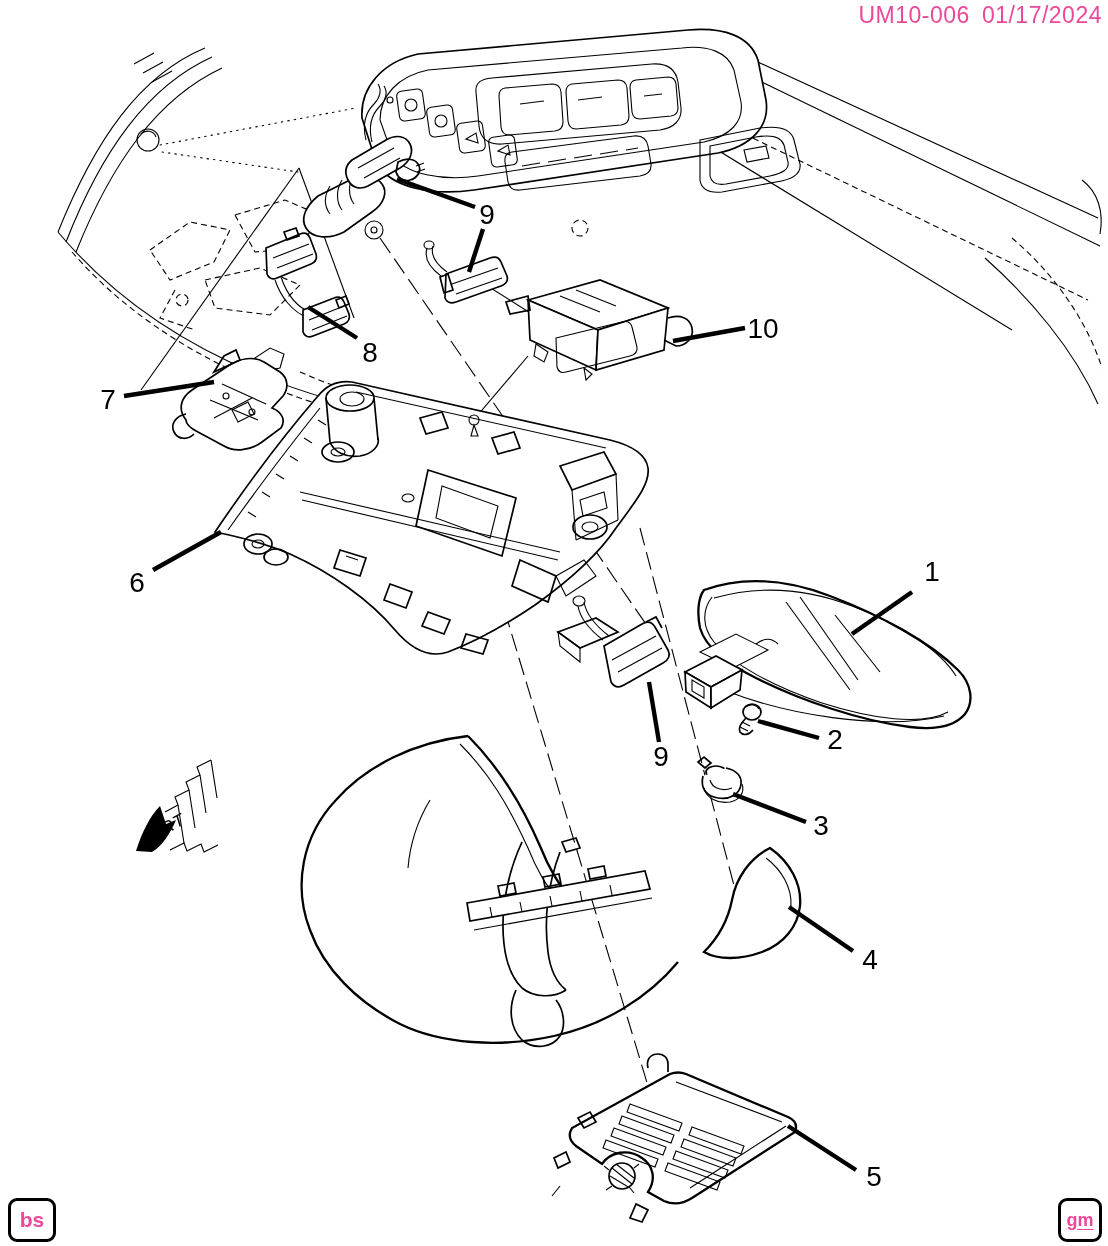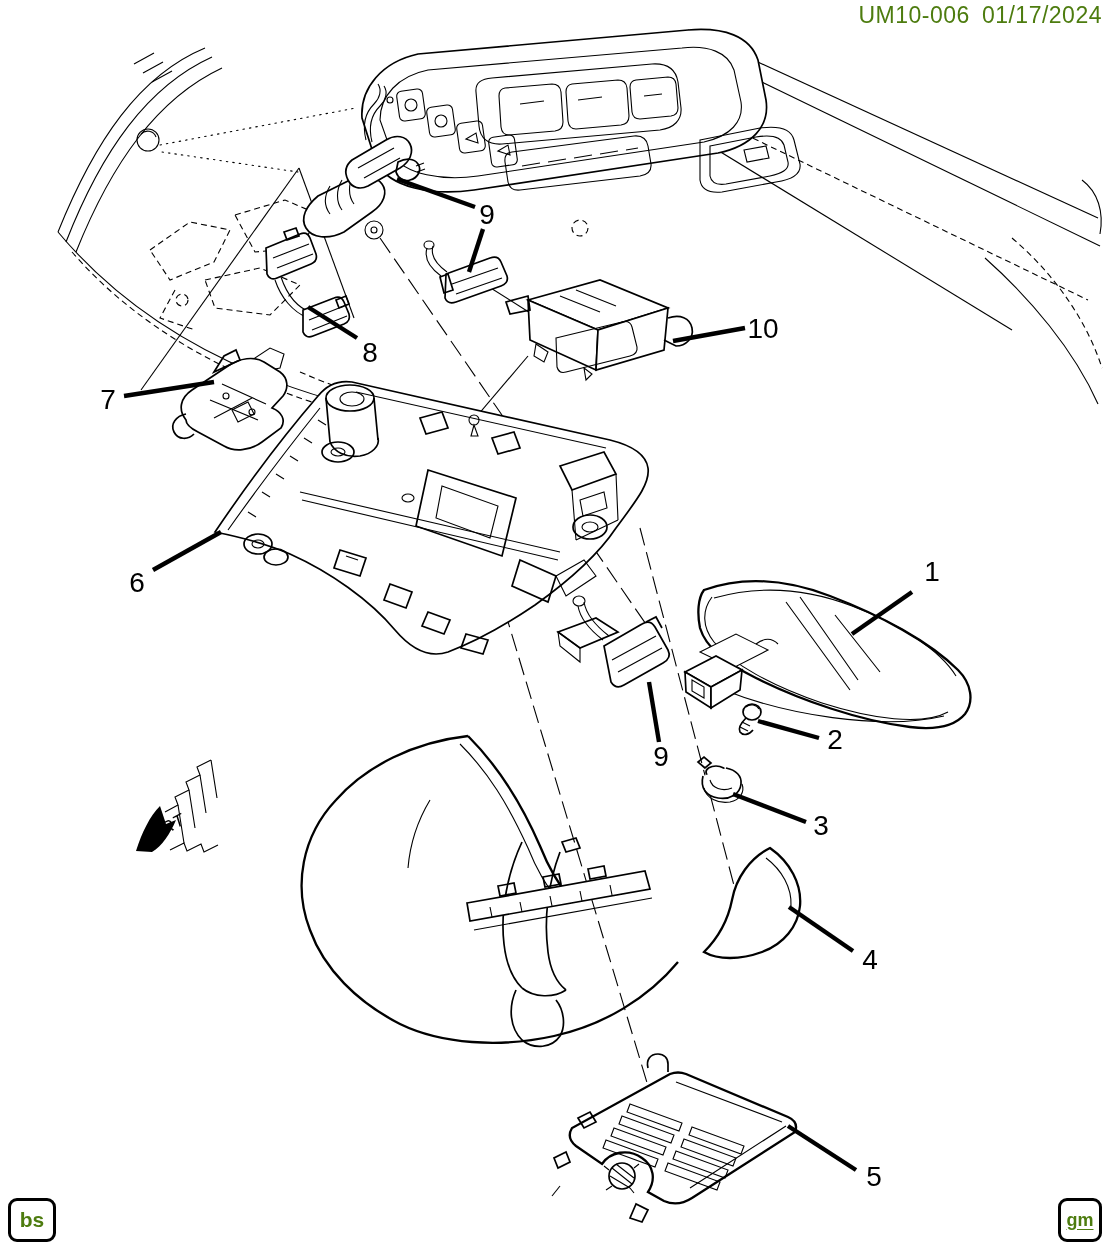--- a/index.html
+++ b/index.html
@@ -1,17 +1,17 @@
 <!DOCTYPE html>
 <html><head>
 <meta charset="utf-8">
 <style>
   html,body{margin:0;padding:0;background:#fff;}
   .page{position:relative;width:1108px;height:1246px;background:#ffffff;overflow:hidden;
-        font-family:"Liberation Sans", sans-serif;color:#4d7c0f;}
+        font-family:"Liberation Sans", sans-serif;color:#ec4899;}
   .doc-header{position:absolute;top:2px;right:6px;font-size:23px;font-weight:400;
               letter-spacing:.5px;white-space:nowrap;}
   .doc-header .sep{display:inline-block;width:12px;}
   .badge{position:absolute;bottom:4px;border:3px solid #000;border-radius:9px;
          display:flex;align-items:center;justify-content:center;background:#fff;}
   .badge-bs{left:8px;width:42px;height:38px;font-size:21px;font-weight:700;}
   .badge-gm{right:6px;width:38px;height:38px;font-size:18px;font-weight:700;margin-top:34px;}
   .badge-gm span{text-decoration:underline;text-underline-offset:3px;}
   svg{position:absolute;left:0;top:0;}
   .thin{fill:none;stroke:#000;stroke-width:1.1px;}

